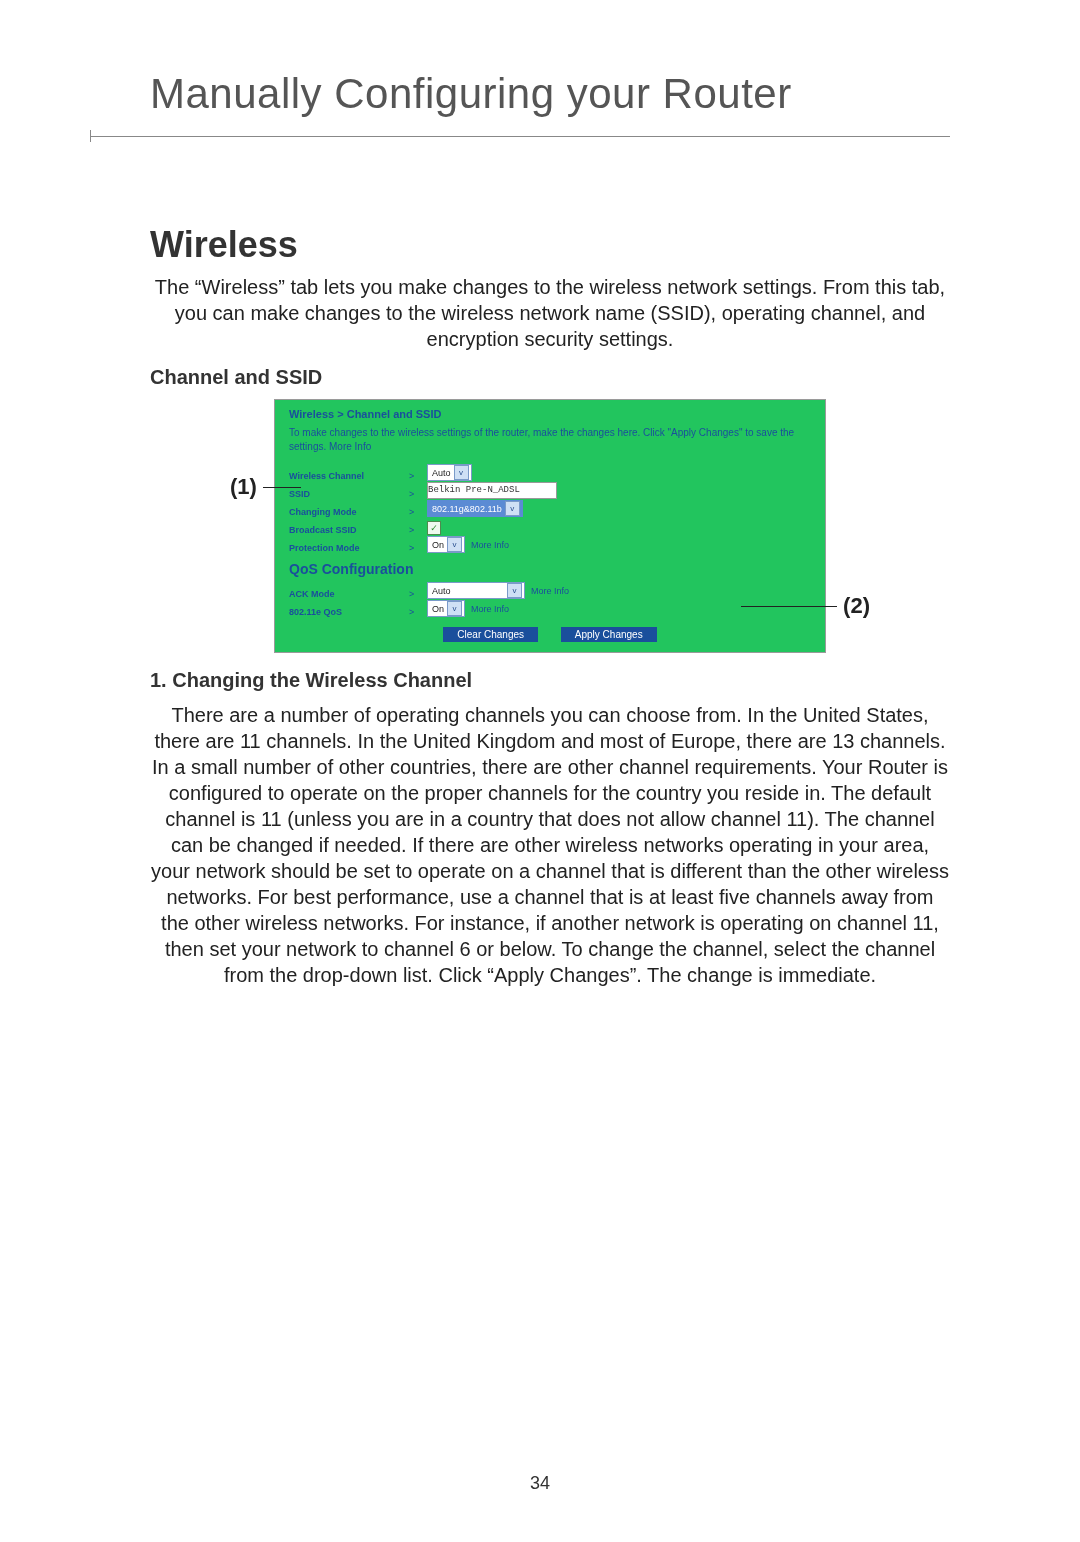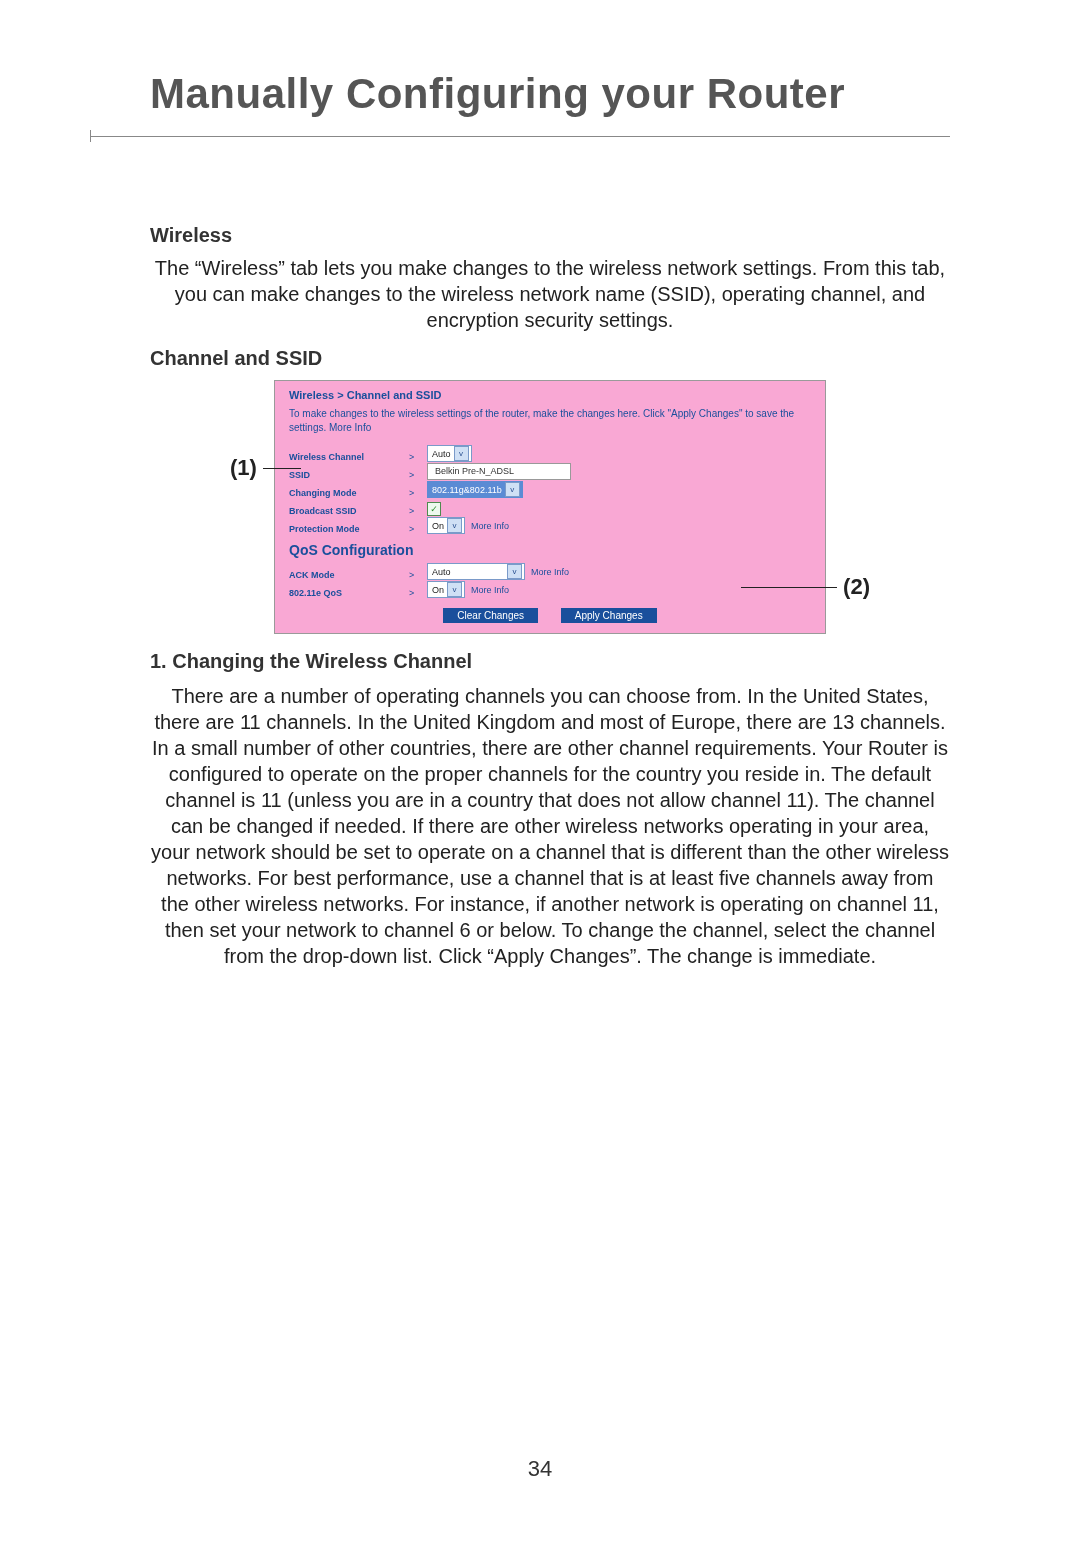--- a/index.html
+++ b/index.html
@@ -11,21 +11,21 @@
   }
   .page {
     width: 1080px;
     height: 1542px;
     position: relative;
     box-sizing: border-box;
     padding: 70px 130px 0 150px;
   }
   .page-title {
     font-size: 42px;
-    font-weight: 700;
+    font-weight: 400;
     color: #555;
     margin: 0 0 10px 0;
     letter-spacing: 0.5px;
   }
   .title-rule {
     position: relative;
     height: 16px;
     margin-bottom: 80px;
   }
   .title-rule::before {
@@ -48,21 +48,21 @@
   }
   .title-rule .tick {
     position: absolute;
     left: -60px;
     top: 2px;
     width: 1px;
     height: 12px;
     background: #888;
   }
   .section-heading {
-    font-size: 20px;
+    font-size: 36px;
     font-weight: 700;
     color: #333;
     margin: 0 0 8px 0;
   }
   .body-text {
     font-size: 20px;
     line-height: 1.3;
     color: #222;
     margin: 0 0 14px 0;
     text-align: center;
@@ -108,21 +108,21 @@
   .callout-right .line {
     width: 96px;
     height: 1px;
     background: #222;
     margin-right: 6px;
   }
   .panel {
     margin: 0 auto;
     width: 552px;
     border: 1px solid #9a9a9a;
-    background: #f9a8d4;
+    background: #22c55e;
     font-size: 10px;
     color: #333;
     padding: 8px 14px 10px 14px;
     box-sizing: border-box;
   }
   .breadcrumb {
     color: #1a4f9c;
     font-weight: 700;
     font-size: 11px;
     margin-bottom: 6px;
@@ -187,23 +187,24 @@
   }
   .select.hl .dd {
     background: #cfe0f5;
     color: #2a4f8f;
   }
   .textin {
     height: 15px;
     border: 1px solid #999;
     background: #fff;
     font-size: 9px;
-    padding: 0 7px;
+    padding: 0 0;
     width: 128px;
     line-height: 15px;
+    font-family: Liberation Mono, monospace;
   }
   .cbx {
     width: 12px;
     height: 12px;
     border: 1px solid #4f8a4f;
     background: #eef9ee;
     display: inline-flex;
     align-items: center;
     justify-content: center;
     font-size: 9px;
@@ -227,25 +228,25 @@
     display: inline-block;
     background: #1a4f9c;
     color: #fff;
     font-size: 10px;
     padding: 2px 14px;
     border-radius: 0;
     margin: 0 10px;
   }
   .page-number {
     position: absolute;
-    bottom: 60px;
+    bottom: 48px;
     left: 0;
     right: 0;
     text-align: center;
-    font-size: 22px;
+    font-size: 18px;
     color: #333;
   }
 </style>
 </head>
 <body>
 
 <div class="page">
 
   <h1 class="page-title">Manually Configuring your Router</h1>
   <div class="title-rule">

